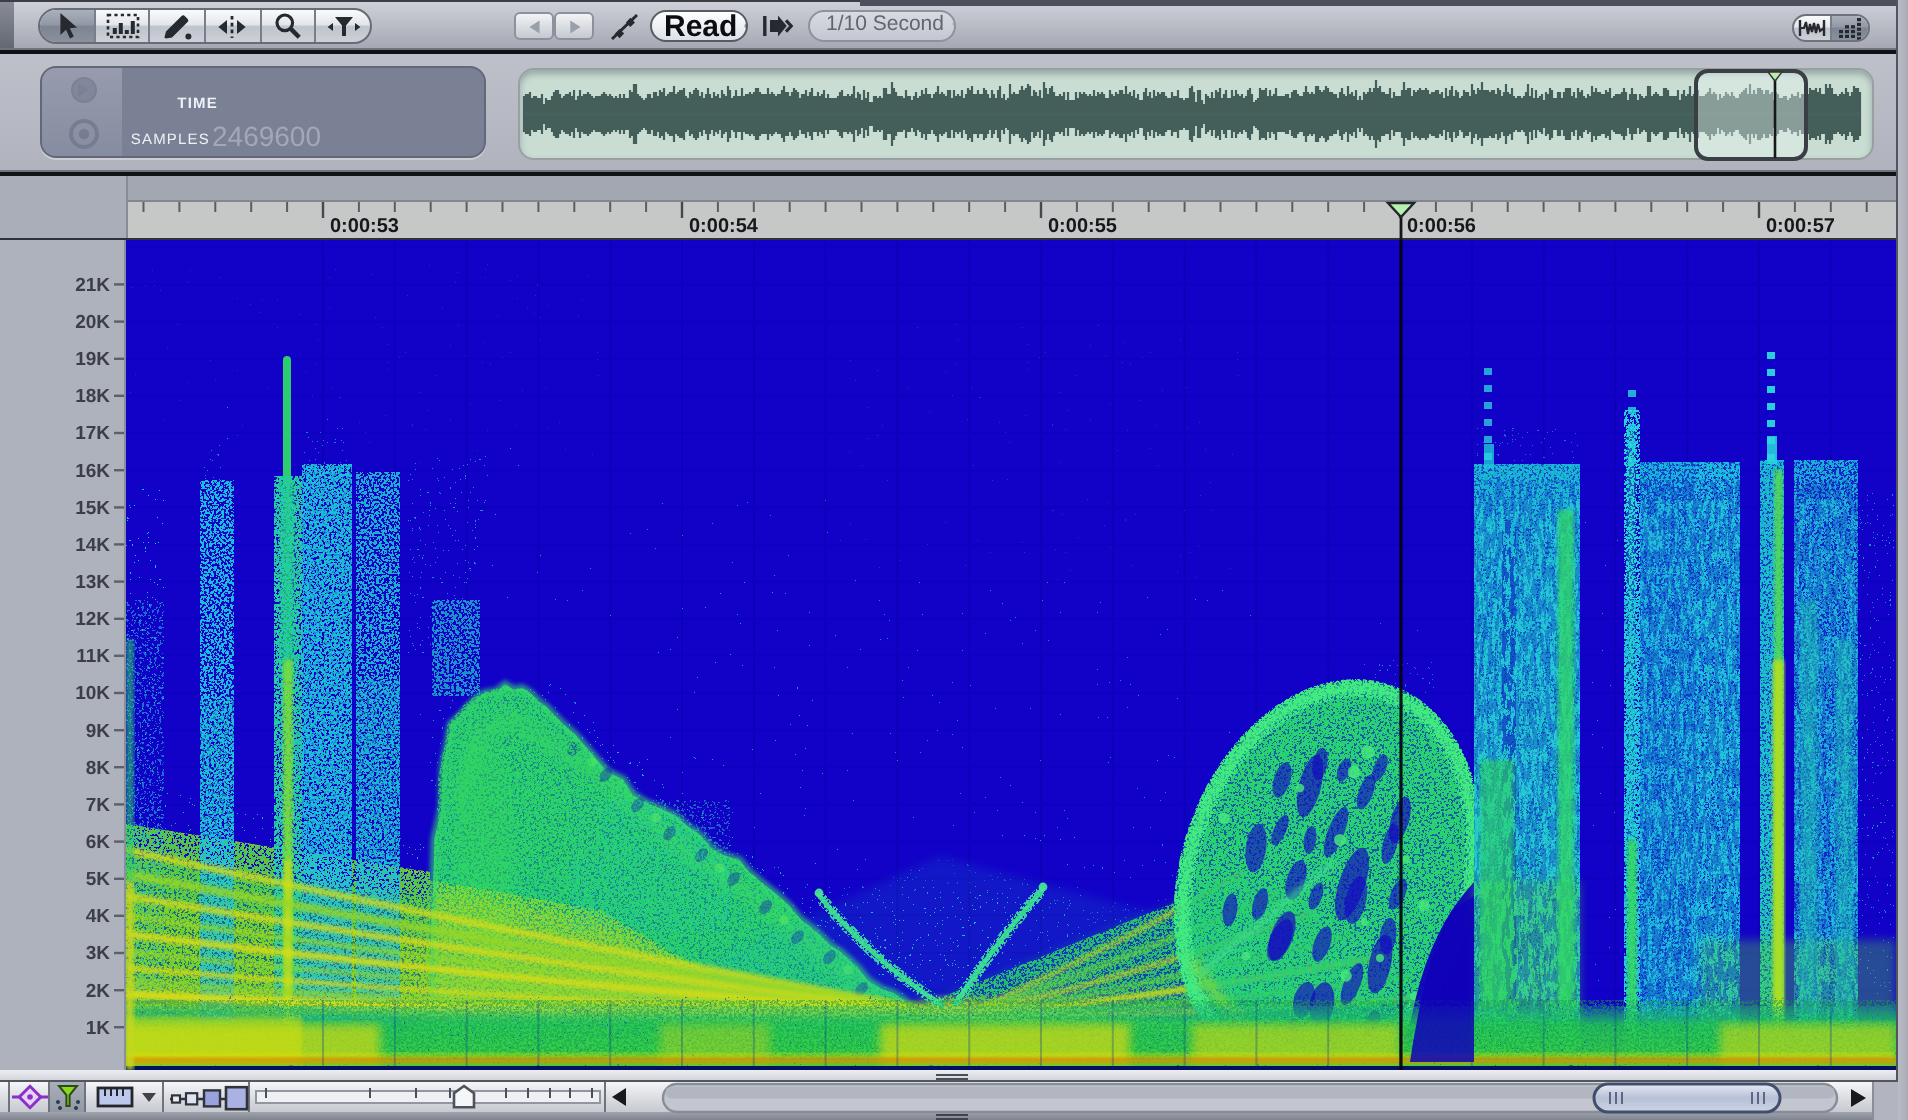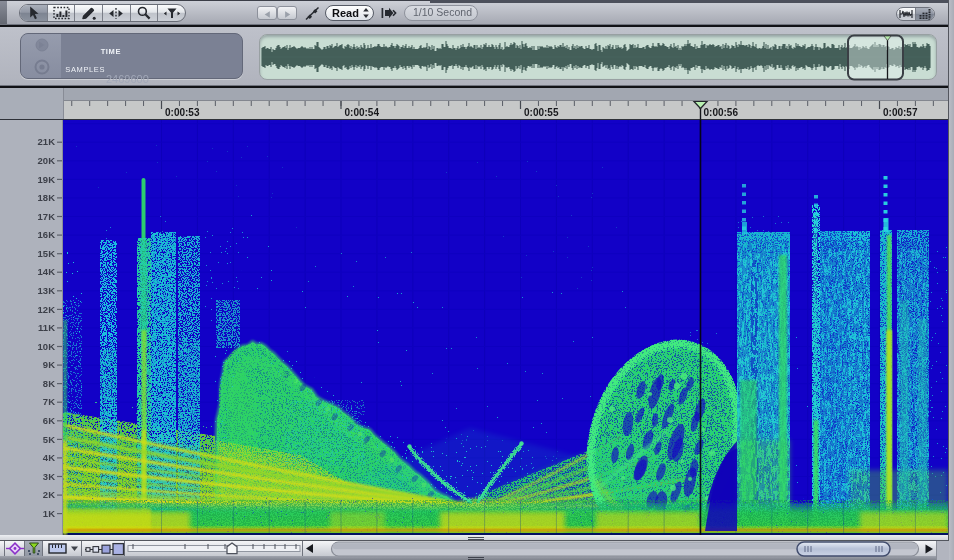--- a/index.html
+++ b/index.html
@@ -61,21 +61,21 @@
       </svg></div>
     <div class="abs" style="left:277px;top:6px;width:20px;height:14px;background:linear-gradient(#f2f3f5,#c5c9d0);border:1px solid #8d919b;border-radius:3px"><svg width="18" height="13" viewBox="0 0 18 14">
         <path d="M7 3.5 L7 10.5 L12.5 7 Z" fill="#9aa0aa"></path>
       </svg></div>
     <svg class="abs" style="left:305px;top:6px" width="15" height="15" viewBox="0 0 15 15">
       <line x1="1" y1="13.5" x2="13.5" y2="1.5" stroke="#26292f" stroke-width="1.5"></line>
       <rect x="3.2" y="9.2" width="3.2" height="3.2" fill="#26292f" transform="rotate(45 4.8 10.8)"></rect>
       <rect x="8.6" y="3.6" width="3.2" height="3.2" fill="#26292f" transform="rotate(45 10.2 5.2)"></rect>
     </svg>
     <div class="abs" style="left:325px;top:5px;width:49px;height:16px;background:linear-gradient(#ffffff,#dde1e7);border:1.5px solid #565b66;border-radius:8.5px;display:flex;align-items:center">
-<span style="font-size:11px;font-weight:bold;color:#0c0d10;margin-left:6px;white-space:nowrap">Read</span>
+<span style="font-size:15px;font-weight:bold;color:#0c0d10;margin-left:6px;white-space:nowrap">Read</span>
 <svg width="8" height="12" viewBox="0 0 8 12" style="margin-left:3px">
         <path d="M4 1 L6.8 4.4 L1.2 4.4 Z" fill="#2a2d33"></path>
         <path d="M4 11 L6.8 7.6 L1.2 7.6 Z" fill="#2a2d33"></path>
       </svg>
     </div>
     <svg class="abs" style="left:381px;top:6px" width="16" height="14" viewBox="0 0 16 14">
       <line x1="1.4" y1="2" x2="1.4" y2="12" stroke="#26292f" stroke-width="1.7"></line>
       <path d="M4 4 L8 4 L8 1.8 L12.4 7 L8 12.2 L8 10 L4 10 Z" fill="#26292f"></path>
       <path d="M12 4.2 L14.6 7 L12 9.8" fill="none" stroke="#26292f" stroke-width="1.6"></path>
     </svg>
@@ -123,23 +123,23 @@
 <svg class="abs" style="left:21px;top:34px" width="40" height="44" viewBox="0 0 40 44">
 <g opacity="0.55">
         <circle cx="21" cy="11" r="6" fill="#757b8f" stroke="#6a7084" stroke-width="1"></circle>
         <path d="M18 7.5 L23.5 11 L18 14.5 Z" fill="#6a7084"></path>
       </g>
 <g opacity="0.6">
         <circle cx="21" cy="33" r="6.5" fill="none" stroke="#6a7084" stroke-width="2"></circle>
         <circle cx="21" cy="33" r="2.6" fill="#6a7084"></circle>
       </g>
 </svg>
-<div class="abs" style="left:16px;top:46.5px;width:105px;text-align:right;font-size:7.5px;font-weight:bold;letter-spacing:0.6px;color:#eef1f6">TIME</div>
+<div class="abs" style="left:4px;top:46.5px;width:105px;text-align:right;font-size:7.5px;font-weight:bold;letter-spacing:0.6px;color:#eef1f6">TIME</div>
 <div class="abs" style="left:0;top:64.5px;width:105px;text-align:right;font-size:7.5px;font-weight:normal;letter-spacing:0.6px;color:#eef1f6">SAMPLES</div>
-<div class="abs" style="left:106px;top:73px;font-size:11px;color:#a2a8b8">2469600</div>
+<div class="abs" style="left:106px;top:60px;font-size:14px;color:#a2a8b8">2469600</div>
 <div class="abs" style="left:259px;top:34px;width:678px;height:46px;background:#c9ddd3;border:1px solid #98a0a2;border-radius:8px;box-shadow:inset 0 2px 3px rgba(90,100,110,0.45)"></div>
     <svg class="abs" style="left:0;top:0" width="954" height="120" viewBox="0 0 954 120">
       <path d="M262 48V66 M263 47V67 M264 47V67 M265 46V68 M266 49V65 M267 48V66 M268 48V66 M269 49V65 M270 49V65 M271 47V67 M272 52V62 M273 49V65 M274 50V64 M275 50V64 M276 48V66 M277 46V68 M278 45V69 M279 45V69 M280 47V67 M281 49V65 M282 48V66 M283 47V67 M284 47V67 M285 46V68 M286 48V66 M287 45V69 M288 50V64 M289 48V66 M290 45V69 M291 48V66 M292 47V67 M293 47V67 M294 46V68 M295 47V67 M296 48V66 M297 49V65 M298 48V66 M299 48V66 M300 48V66 M301 47V67 M302 46V68 M303 47V67 M304 48V66 M305 47V67 M306 48V66 M307 49V65 M308 48V66 M309 49V65 M310 47V67 M311 49V65 M312 47V67 M313 49V65 M314 49V65 M315 45V69 M316 46V68 M317 42V72 M318 42V72 M319 47V67 M320 48V66 M321 49V65 M322 50V64 M323 49V65 M324 47V67 M325 47V67 M326 49V65 M327 46V68 M328 46V68 M329 48V66 M330 45V69 M331 46V68 M332 44V70 M333 48V66 M334 47V67 M335 46V68 M336 46V68 M337 43V71 M338 47V67 M339 46V68 M340 45V69 M341 45V69 M342 44V70 M343 48V66 M344 49V65 M345 46V68 M346 47V67 M347 45V69 M348 44V70 M349 45V69 M350 48V66 M351 46V68 M352 49V65 M353 47V67 M354 44V70 M355 47V67 M356 49V65 M357 46V68 M358 48V66 M359 47V67 M360 49V65 M361 45V69 M362 47V67 M363 48V66 M364 43V71 M365 45V69 M366 49V65 M367 48V66 M368 45V69 M369 48V66 M370 48V66 M371 44V70 M372 48V66 M373 47V67 M374 47V67 M375 46V68 M376 47V67 M377 46V68 M378 44V70 M379 44V70 M380 46V68 M381 47V67 M382 47V67 M383 47V67 M384 44V70 M385 47V67 M386 46V68 M387 47V67 M388 48V66 M389 47V67 M390 47V67 M391 45V69 M392 43V71 M393 46V68 M394 46V68 M395 48V66 M396 46V68 M397 44V70 M398 45V69 M399 46V68 M400 49V65 M401 47V67 M402 47V67 M403 45V69 M404 48V66 M405 46V68 M406 44V70 M407 48V66 M408 48V66 M409 46V68 M410 48V66 M411 47V67 M412 45V69 M413 49V65 M414 47V67 M415 49V65 M416 49V65 M417 49V65 M418 49V65 M419 48V66 M420 46V68 M421 45V69 M422 48V66 M423 48V66 M424 47V67 M425 48V66 M426 47V67 M427 43V71 M428 49V65 M429 46V68 M430 47V67 M431 50V64 M432 45V69 M433 49V65 M434 46V68 M435 51V63 M436 51V63 M437 48V66 M438 48V66 M439 49V65 M440 48V66 M441 49V65 M442 44V70 M443 44V70 M444 47V67 M445 47V67 M446 41V73 M447 44V70 M448 46V68 M449 48V66 M450 48V66 M451 48V66 M452 49V65 M453 45V69 M454 48V66 M455 48V66 M456 50V64 M457 48V66 M458 46V68 M459 49V65 M460 48V66 M461 45V69 M462 47V67 M463 44V70 M464 47V67 M465 47V67 M466 49V65 M467 47V67 M468 46V68 M469 43V71 M470 47V67 M471 46V68 M472 47V67 M473 48V66 M474 45V69 M475 45V69 M476 49V65 M477 45V69 M478 48V66 M479 47V67 M480 48V66 M481 45V69 M482 49V65 M483 47V67 M484 44V70 M485 45V69 M486 43V71 M487 47V67 M488 47V67 M489 45V69 M490 47V67 M491 47V67 M492 44V70 M493 45V69 M494 47V67 M495 49V65 M496 45V69 M497 47V67 M498 49V65 M499 45V69 M500 43V71 M501 49V65 M502 47V67 M503 50V64 M504 49V65 M505 42V72 M506 47V67 M507 46V68 M508 47V67 M509 47V67 M510 45V69 M511 43V71 M512 45V69 M513 44V70 M514 42V72 M515 43V71 M516 48V66 M517 45V69 M518 46V68 M519 48V66 M520 45V69 M521 49V65 M522 41V73 M523 44V70 M524 47V67 M525 44V70 M526 43V71 M527 46V68 M528 48V66 M529 48V66 M530 47V67 M531 48V66 M532 46V68 M533 50V64 M534 46V68 M535 50V64 M536 50V64 M537 50V64 M538 46V68 M539 49V65 M540 46V68 M541 47V67 M542 46V68 M543 47V67 M544 48V66 M545 47V67 M546 48V66 M547 45V69 M548 48V66 M549 46V68 M550 47V67 M551 46V68 M552 47V67 M553 49V65 M554 49V65 M555 45V69 M556 47V67 M557 48V66 M558 46V68 M559 47V67 M560 45V69 M561 45V69 M562 47V67 M563 43V71 M564 47V67 M565 46V68 M566 48V66 M567 45V69 M568 49V65 M569 47V67 M570 50V64 M571 50V64 M572 46V68 M573 44V70 M574 48V66 M575 46V68 M576 49V65 M577 45V69 M578 48V66 M579 46V68 M580 47V67 M581 46V68 M582 46V68 M583 48V66 M584 49V65 M585 49V65 M586 46V68 M587 48V66 M588 48V66 M589 45V69 M590 49V65 M591 49V65 M592 50V64 M593 49V65 M594 49V65 M595 44V70 M596 43V71 M597 46V68 M598 51V63 M599 45V69 M600 45V69 M601 50V64 M602 52V62 M603 47V67 M604 48V66 M605 49V65 M606 46V68 M607 49V65 M608 45V69 M609 46V68 M610 44V70 M611 49V65 M612 47V67 M613 45V69 M614 49V65 M615 49V65 M616 45V69 M617 48V66 M618 45V69 M619 47V67 M620 48V66 M621 47V67 M622 49V65 M623 48V66 M624 45V69 M625 44V70 M626 47V67 M627 51V63 M628 50V64 M629 49V65 M630 44V70 M631 45V69 M632 45V69 M633 44V70 M634 48V66 M635 45V69 M636 48V66 M637 47V67 M638 44V70 M639 48V66 M640 48V66 M641 48V66 M642 48V66 M643 47V67 M644 47V67 M645 49V65 M646 46V68 M647 45V69 M648 45V69 M649 47V67 M650 48V66 M651 48V66 M652 46V68 M653 43V71 M654 46V68 M655 47V67 M656 46V68 M657 47V67 M658 43V71 M659 43V71 M660 45V69 M661 46V68 M662 45V69 M663 43V71 M664 44V70 M665 46V68 M666 46V68 M667 47V67 M668 47V67 M669 49V65 M670 46V68 M671 44V70 M672 47V67 M673 48V66 M674 43V71 M675 47V67 M676 46V68 M677 48V66 M678 45V69 M679 50V64 M680 48V66 M681 50V64 M682 46V68 M683 47V67 M684 46V68 M685 44V70 M686 46V68 M687 44V70 M688 40V74 M689 44V70 M690 43V71 M691 46V68 M692 46V68 M693 47V67 M694 47V67 M695 44V70 M696 49V65 M697 46V68 M698 48V66 M699 48V66 M700 48V66 M701 45V69 M702 41V73 M703 45V69 M704 44V70 M705 44V70 M706 48V66 M707 45V69 M708 46V68 M709 45V69 M710 44V70 M711 45V69 M712 45V69 M713 44V70 M714 45V69 M715 47V67 M716 46V68 M717 46V68 M718 45V69 M719 45V69 M720 47V67 M721 46V68 M722 49V65 M723 44V70 M724 48V66 M725 45V69 M726 43V71 M727 48V66 M728 45V69 M729 46V68 M730 49V65 M731 48V66 M732 45V69 M733 46V68 M734 46V68 M735 48V66 M736 42V72 M737 45V69 M738 47V67 M739 44V70 M740 45V69 M741 41V73 M742 45V69 M743 45V69 M744 45V69 M745 46V68 M746 45V69 M747 45V69 M748 47V67 M749 44V70 M750 45V69 M751 48V66 M752 46V68 M753 42V72 M754 46V68 M755 47V67 M756 44V70 M757 48V66 M758 49V65 M759 48V66 M760 48V66 M761 49V65 M762 48V66 M763 46V68 M764 42V72 M765 48V66 M766 44V70 M767 49V65 M768 45V69 M769 49V65 M770 48V66 M771 47V67 M772 50V64 M773 46V68 M774 47V67 M775 44V70 M776 45V69 M777 49V65 M778 49V65 M779 46V68 M780 46V68 M781 49V65 M782 46V68 M783 44V70 M784 44V70 M785 44V70 M786 48V66 M787 46V68 M788 49V65 M789 44V70 M790 46V68 M791 45V69 M792 48V66 M793 49V65 M794 47V67 M795 48V66 M796 43V71 M797 46V68 M798 44V70 M799 46V68 M800 46V68 M801 47V67 M802 47V67 M803 45V69 M804 46V68 M805 44V70 M806 49V65 M807 48V66 M808 47V67 M809 47V67 M810 47V67 M811 46V68 M812 44V70 M813 46V68 M814 50V64 M815 47V67 M816 44V70 M817 47V67 M818 47V67 M819 50V64 M820 47V67 M821 48V66 M822 49V65 M823 48V66 M824 43V71 M825 43V71 M826 48V66 M827 47V67 M828 46V68 M829 47V67 M830 48V66 M831 48V66 M832 44V70 M833 44V70 M834 45V69 M835 48V66 M836 48V66 M837 48V66 M838 48V66 M839 45V69 M840 50V64 M841 47V67 M842 45V69 M843 48V66 M844 47V67 M845 43V71 M846 48V66 M847 47V67 M848 49V65 M849 45V69 M850 48V66 M851 48V66 M852 48V66 M853 47V67 M854 46V68 M855 44V70 M856 47V67 M857 46V68 M858 47V67 M859 50V64 M860 47V67 M861 49V65 M862 48V66 M863 46V68 M864 47V67 M865 48V66 M866 46V68 M867 48V66 M868 49V65 M869 49V65 M870 47V67 M871 46V68 M872 45V69 M873 44V70 M874 47V67 M875 42V72 M876 47V67 M877 45V69 M878 47V67 M879 44V70 M880 44V70 M881 45V69 M882 47V67 M883 45V69 M884 45V69 M885 47V67 M886 46V68 M887 50V64 M888 46V68 M889 47V67 M890 49V65 M891 49V65 M892 48V66 M893 48V66 M894 50V64 M895 49V65 M896 47V67 M897 48V66 M898 48V66 M899 46V68 M900 49V65 M901 47V67 M902 47V67 M903 47V67 M904 47V67 M905 44V70 M906 45V69 M907 45V69 M908 44V70 M909 46V68 M910 44V70 M911 47V67 M912 47V67 M913 42V72 M914 44V70 M915 42V72 M916 44V70 M917 47V67 M918 47V67 M919 48V66 M920 47V67 M921 46V68 M922 47V67 M923 44V70 M924 46V68 M925 48V66 M926 46V68 M927 43V71 M928 44V70 M929 44V70 M930 46V68" stroke="#445f59" stroke-width="1.1"></path>
       <line x1="262" y1="57" x2="930" y2="57" stroke="#46625c" stroke-width="1.5"></line>
       <rect x="848" y="35.5" width="55" height="44" rx="6" fill="rgba(232,244,240,0.42)" stroke="#3a3f45" stroke-width="2"></rect>
       <line x1="887.5" y1="36" x2="887.5" y2="79" stroke="#17181c" stroke-width="1.3"></line>
       <path d="M884 36 L891 36 L887.5 40.5 Z" fill="#b6eeac" stroke="#333" stroke-width="0.7"></path>
     </svg>
     <svg class="abs" style="left:0;top:88px" width="954" height="32" viewBox="0 88 954 32">
 <rect x="0" y="88" width="954" height="32" fill="#a2a7b1"></rect>

